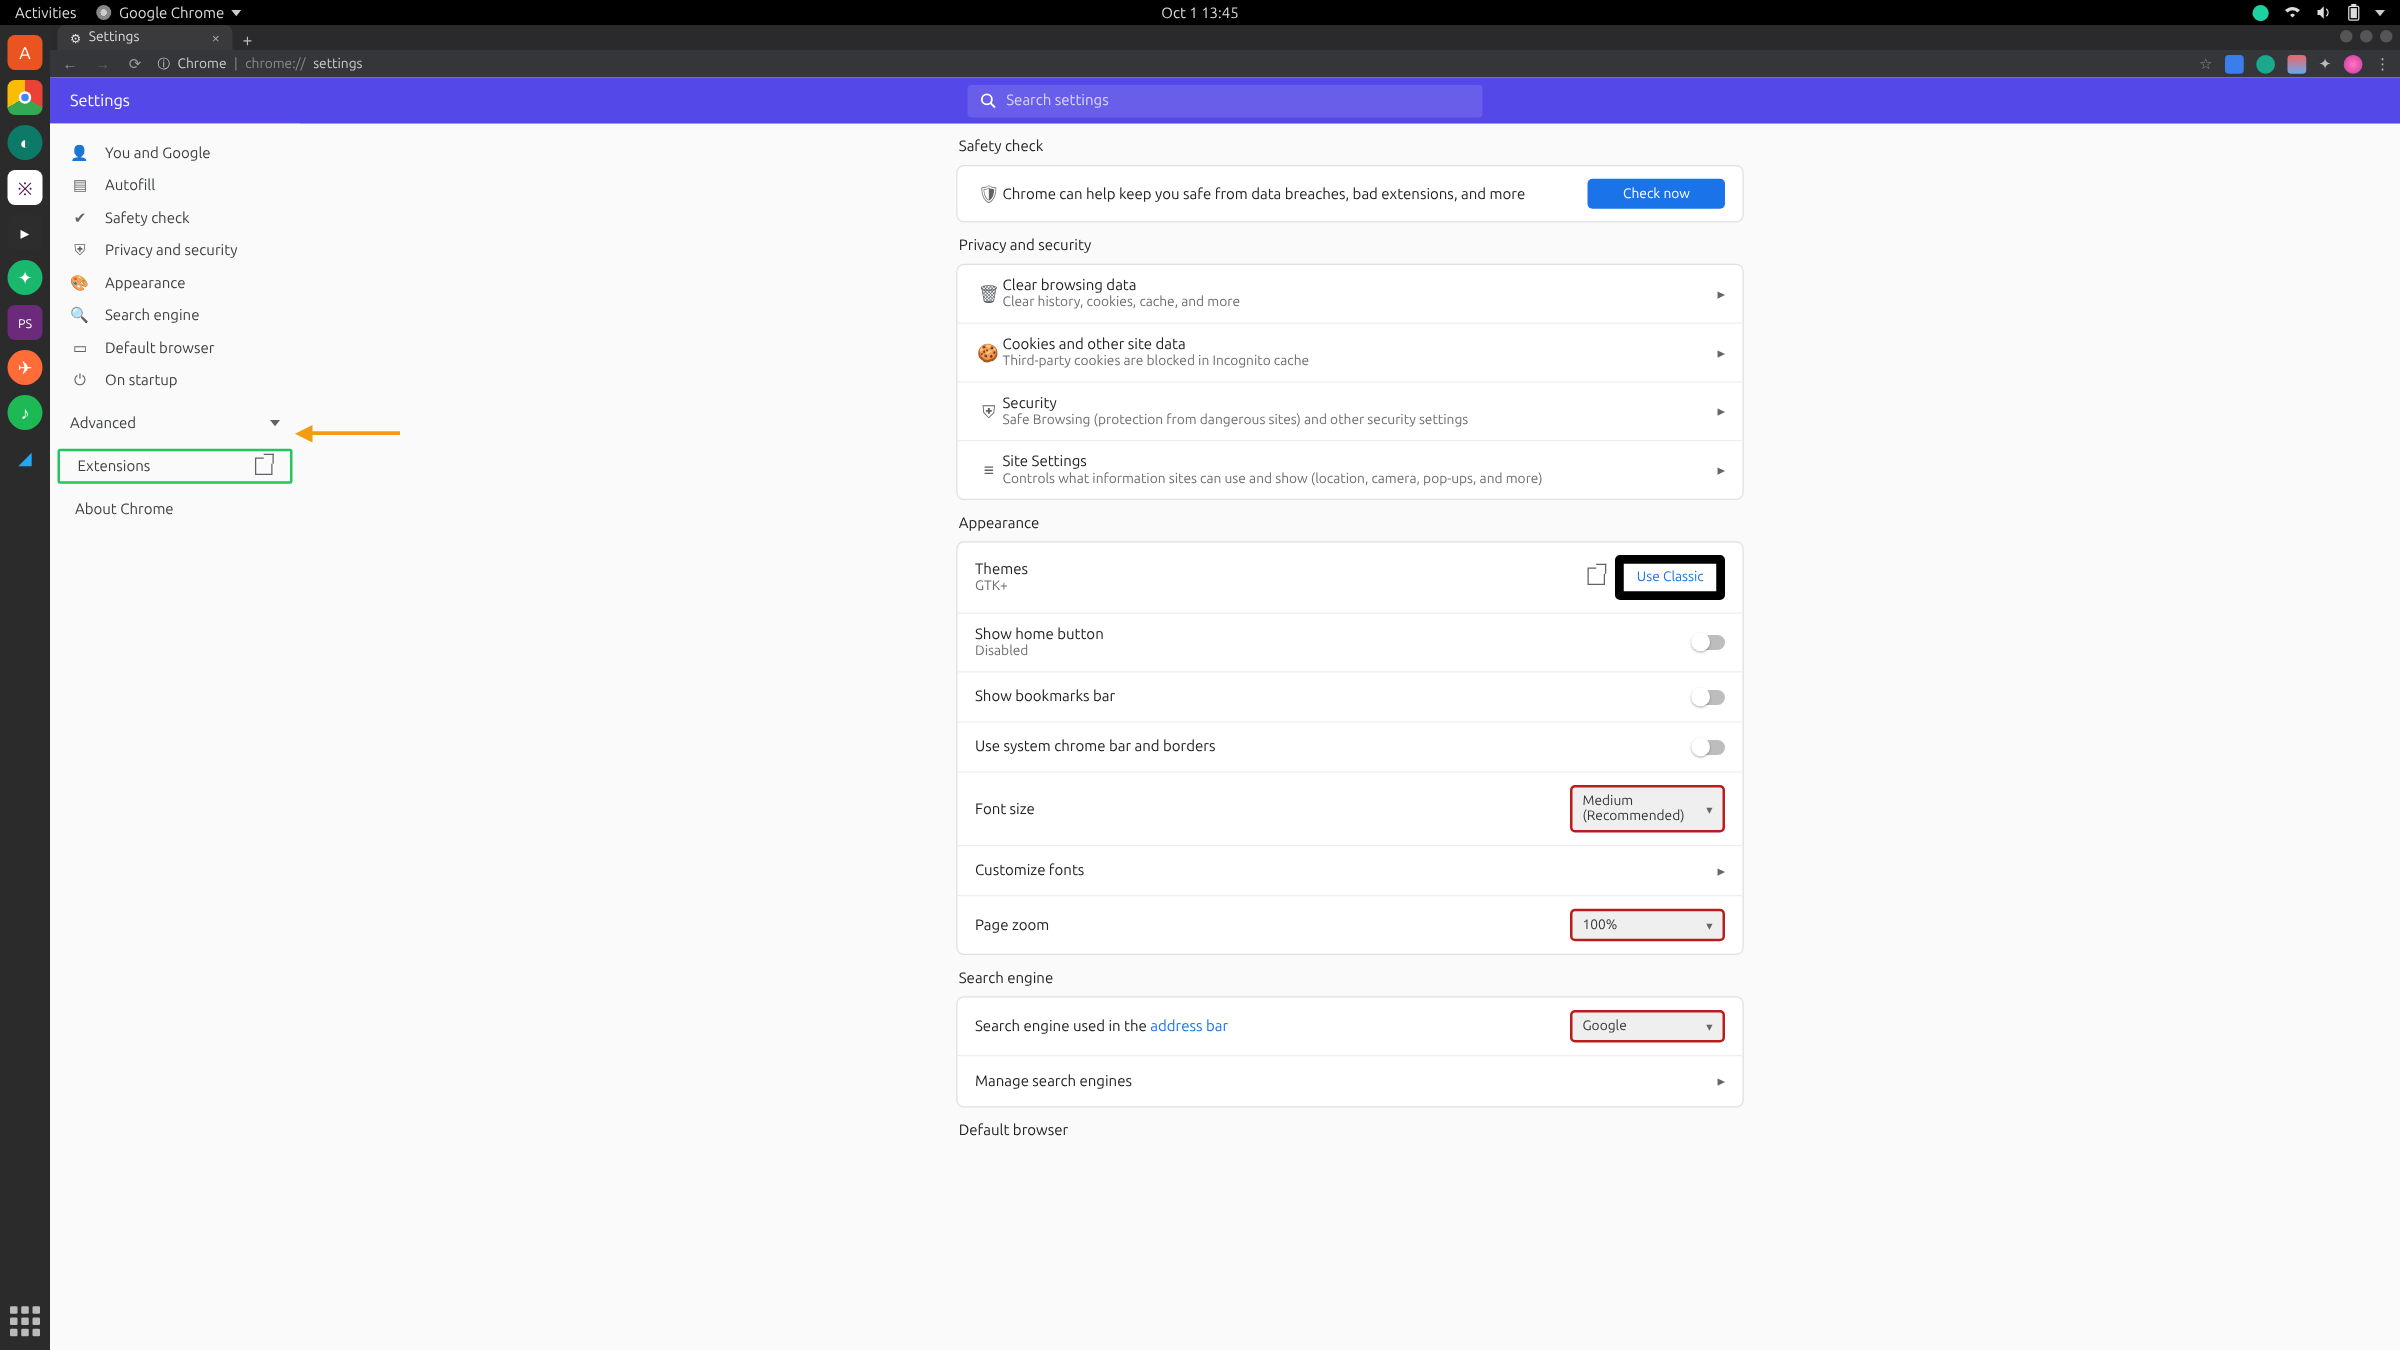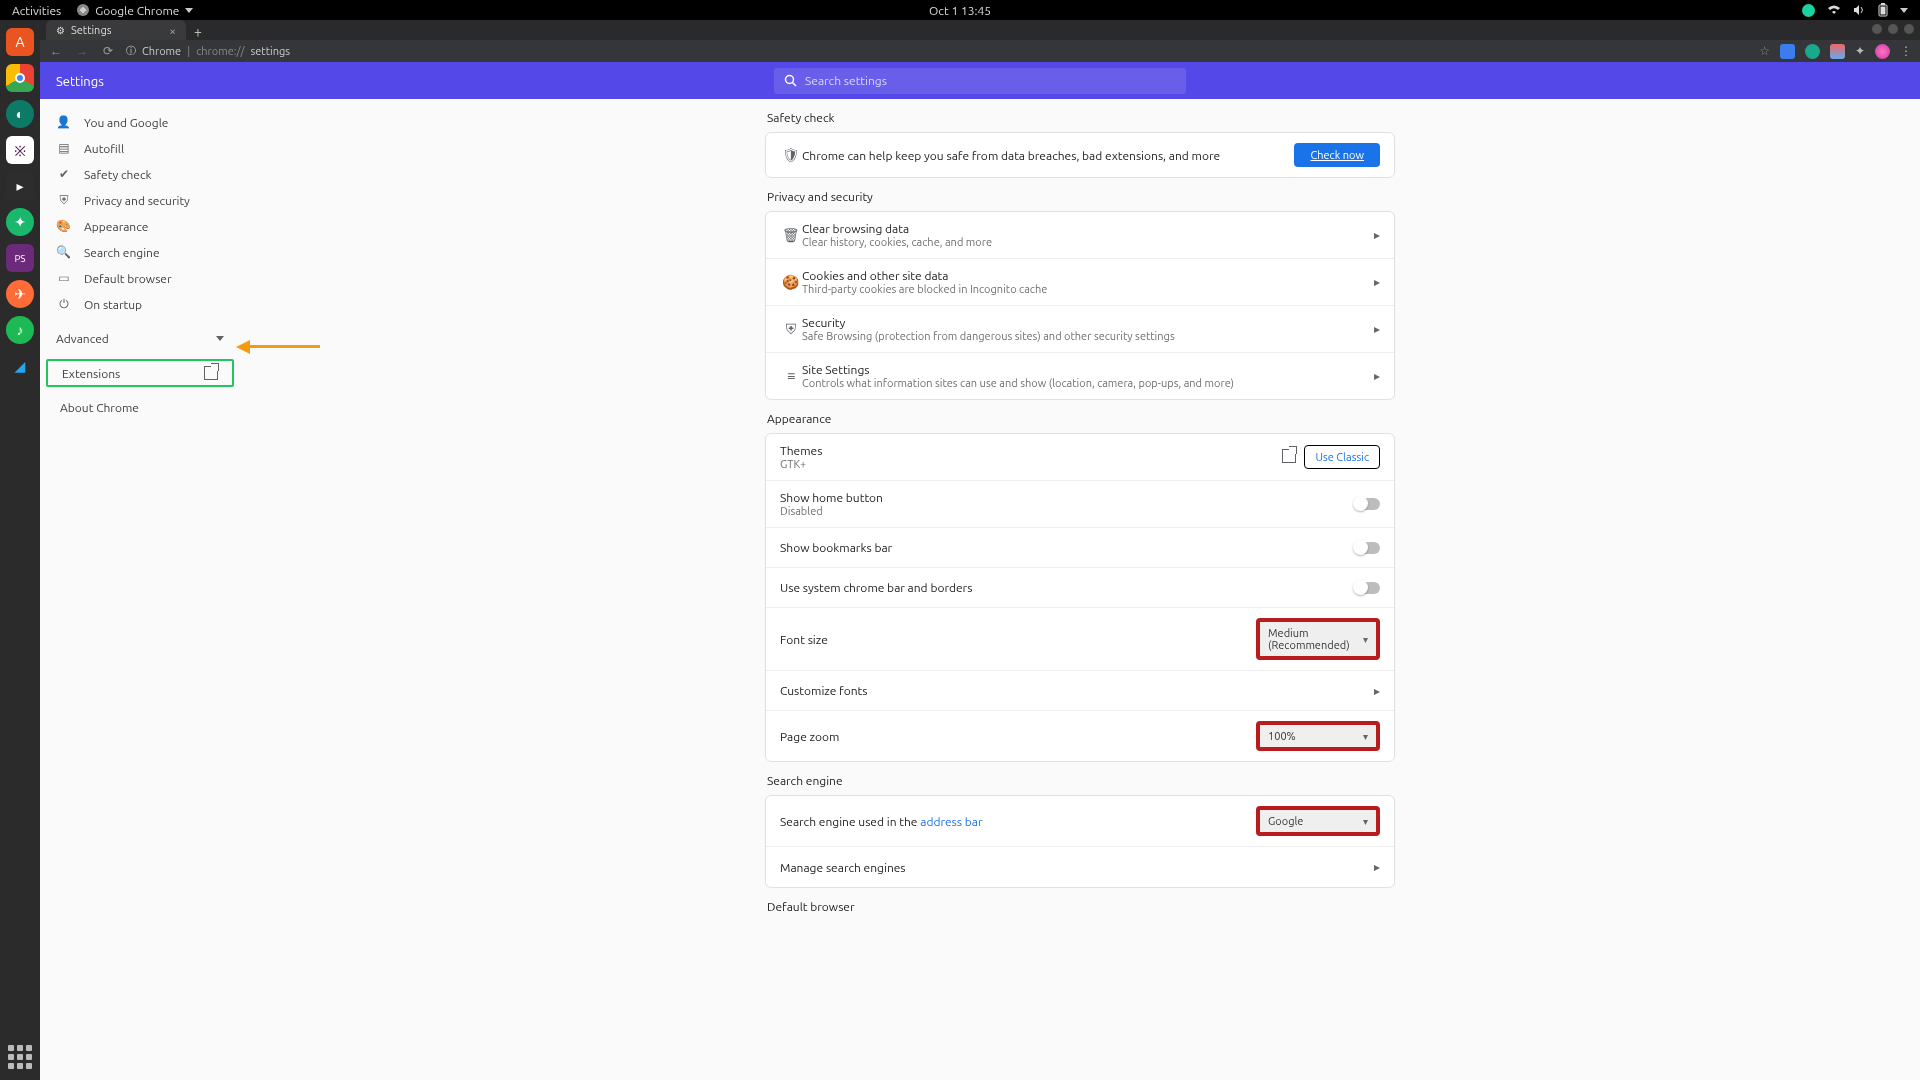--- a/index.html
+++ b/index.html
@@ -60,27 +60,27 @@
 .card { background: #fff; border: 1px solid #e0e0e0; border-radius: 6px; overflow: hidden; }
 .row { display: flex; align-items: center; padding: 10px 14px; border-bottom: 1px solid #eee; min-height: 40px; }
 .row:last-child { border-bottom: none; }
 .row .ricon { width: 22px; color: #5f6368; font-size: 14px; flex-shrink: 0; display:flex; justify-content:center; }
 .row .rtext { flex: 1; }
 .row .rtitle { font-size: 12px; color: #202124; }
 .row .rsub { font-size: 11px; color: #6b6f73; margin-top: 1px; }
 .row .rtrail { color: #666; font-size: 12px; padding-left: 8px; }
 .chev { color: #888; font-size: 11px; }
 
-.btn-primary { background: #1a73e8; color: #fff; border: none; border-radius: 4px; font-size: 11px; padding: 6px 16px; cursor: pointer; text-decoration: underline; }
-.btn-outline { background: #fff; color: #1a73e8; border: 1px solid #000000; border-radius: 4px; font-size: 11px; padding: 5px 10px; cursor: pointer; }
+.btn-primary { background: #1a73e8; color: #fff; border: none; border-radius: 4px; font-size: 11px; padding: 6px 28px; cursor: pointer; }
+.btn-outline { background: #fff; color: #1a73e8; border: 7px solid #000000; border-radius: 4px; font-size: 11px; padding: 5px 10px; cursor: pointer; }
 
 .toggle { width: 26px; height: 12px; background: #bdbdbd; border-radius: 10px; position: relative; }
 .toggle::after { content: ""; position: absolute; left: -1px; top: -2px; width: 15px; height: 15px; background: #fff; border-radius: 50%; box-shadow: 0 1px 2px rgba(0,0,0,0.3); }
 
-.select { background: #efefef; border: 4px solid #b91c1c; border-radius: 4px; font-size: 11px; color: #343434; padding: 5px 8px; width: 124px; display: flex; align-items: center; justify-content: space-between; }
+.select { background: #efefef; border: 2px solid #b91c1c; border-radius: 4px; font-size: 11px; color: #343434; padding: 5px 8px; width: 124px; display: flex; align-items: center; justify-content: space-between; }
 .select .caret { color: #666; font-size: 10px; }
 
 .addr-link { color: #1a73e8; }
 
 .openicon { width:14px; height:14px; border:1.5px solid #5f6368; position:relative; display:inline-block; }
 .openicon::after { content:""; position:absolute; right:-2px; top:-4px; width:7px; height:7px; border-top:1.5px solid #5f6368; border-right:1.5px solid #5f6368; background:#fafafa; }
 .openicon.inrow::after { background:#fff; }
 
 
 .arrow { position: absolute; pointer-events: none; }

